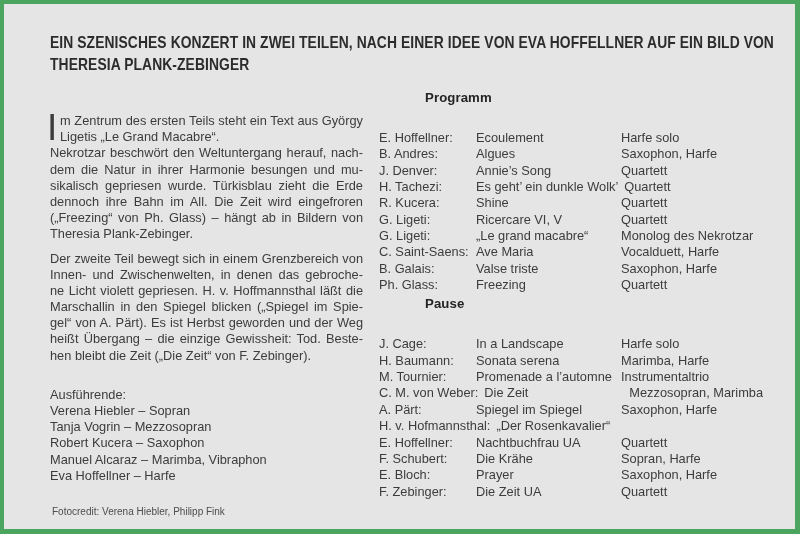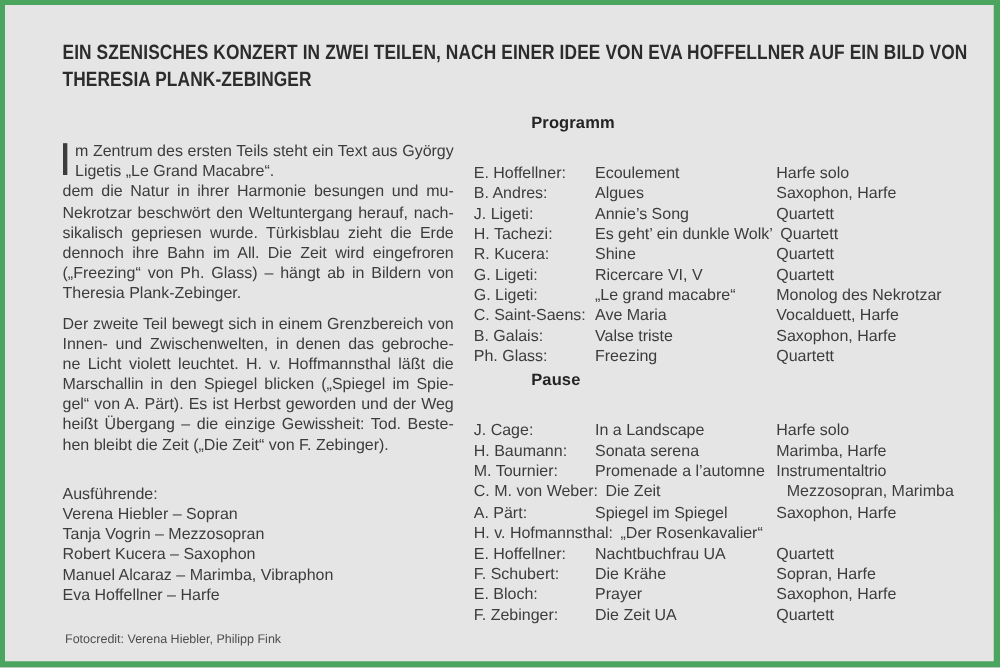--- a/index.html
+++ b/index.html
@@ -94,33 +94,33 @@
       <span class="dropcap">I</span>
       <div>
 
       <div class="jline">m Zentrum des ersten Teils steht ein Text aus György</div>
           <div class="jline">Ligetis „Le Grand Macabre“.</div>
         </div>
     </div>
 
     <div class="para">
 
-    <div class="jline">dem die Natur in ihrer Harmonie besungen und mu-</div>
-        <div class="jline">Nekrotzar beschwört den Weltuntergang herauf, nach-</div>
+    <div class="jline">Nekrotzar beschwört den Weltuntergang herauf, nach-</div>
+        <div class="jline">dem die Natur in ihrer Harmonie besungen und mu-</div>
         <div class="jline">sikalisch gepriesen wurde. Türkisblau zieht die Erde</div>
         <div class="jline">dennoch ihre Bahn im All. Die Zeit wird eingefroren</div>
         <div class="jline">(„Freezing“ von Ph. Glass) – hängt ab in Bildern von</div>
         <div class="jline">Theresia Plank-Zebinger.</div>
       </div>
 
     <div class="para para2">
 
     <div class="jline">Der zweite Teil bewegt sich in einem Grenzbereich von</div>
         <div class="jline">Innen- und Zwischenwelten, in denen das gebroche-</div>
-        <div class="jline">ne Licht violett leuchtet. H. v. Hoffmannsthal läßt die</div>
+        <div class="jline">ne Licht violett gepriesen. H. v. Hoffmannsthal läßt die</div>
         <div class="jline">Marschallin in den Spiegel blicken („Spiegel im Spie-</div>
         <div class="jline">gel“ von A. Pärt). Es ist Herbst geworden und der Weg</div>
         <div class="jline">heißt Übergang – die einzige Gewissheit: Tod. Beste-</div>
         <div class="jline">hen bleibt die Zeit („Die Zeit“ von F. Zebinger).</div>
       </div>
 
     <div class="performers">
       <div class="pline">Ausführende:</div>
       <div>
 
@@ -146,21 +146,21 @@
           <span class="c3">Harfe solo</span>
         </div>
 
         <div class="prow">
           <span class="c1">B. Andres:</span>
           <span class="c2">Algues</span>
           <span class="c3">Saxophon, Harfe</span>
         </div>
 
         <div class="prow">
-          <span class="c1">J. Ligeti:</span>
+          <span class="c1">J. Denver:</span>
           <span class="c2">Annie’s Song</span>
           <span class="c3">Quartett</span>
         </div>
 
         <div class="prow">
           <span class="c1">H. Tachezi:</span>
           <span class="c2">Es geht’ ein dunkle Wolk’</span>
           <span class="c3">Quartett</span>
         </div>
 

